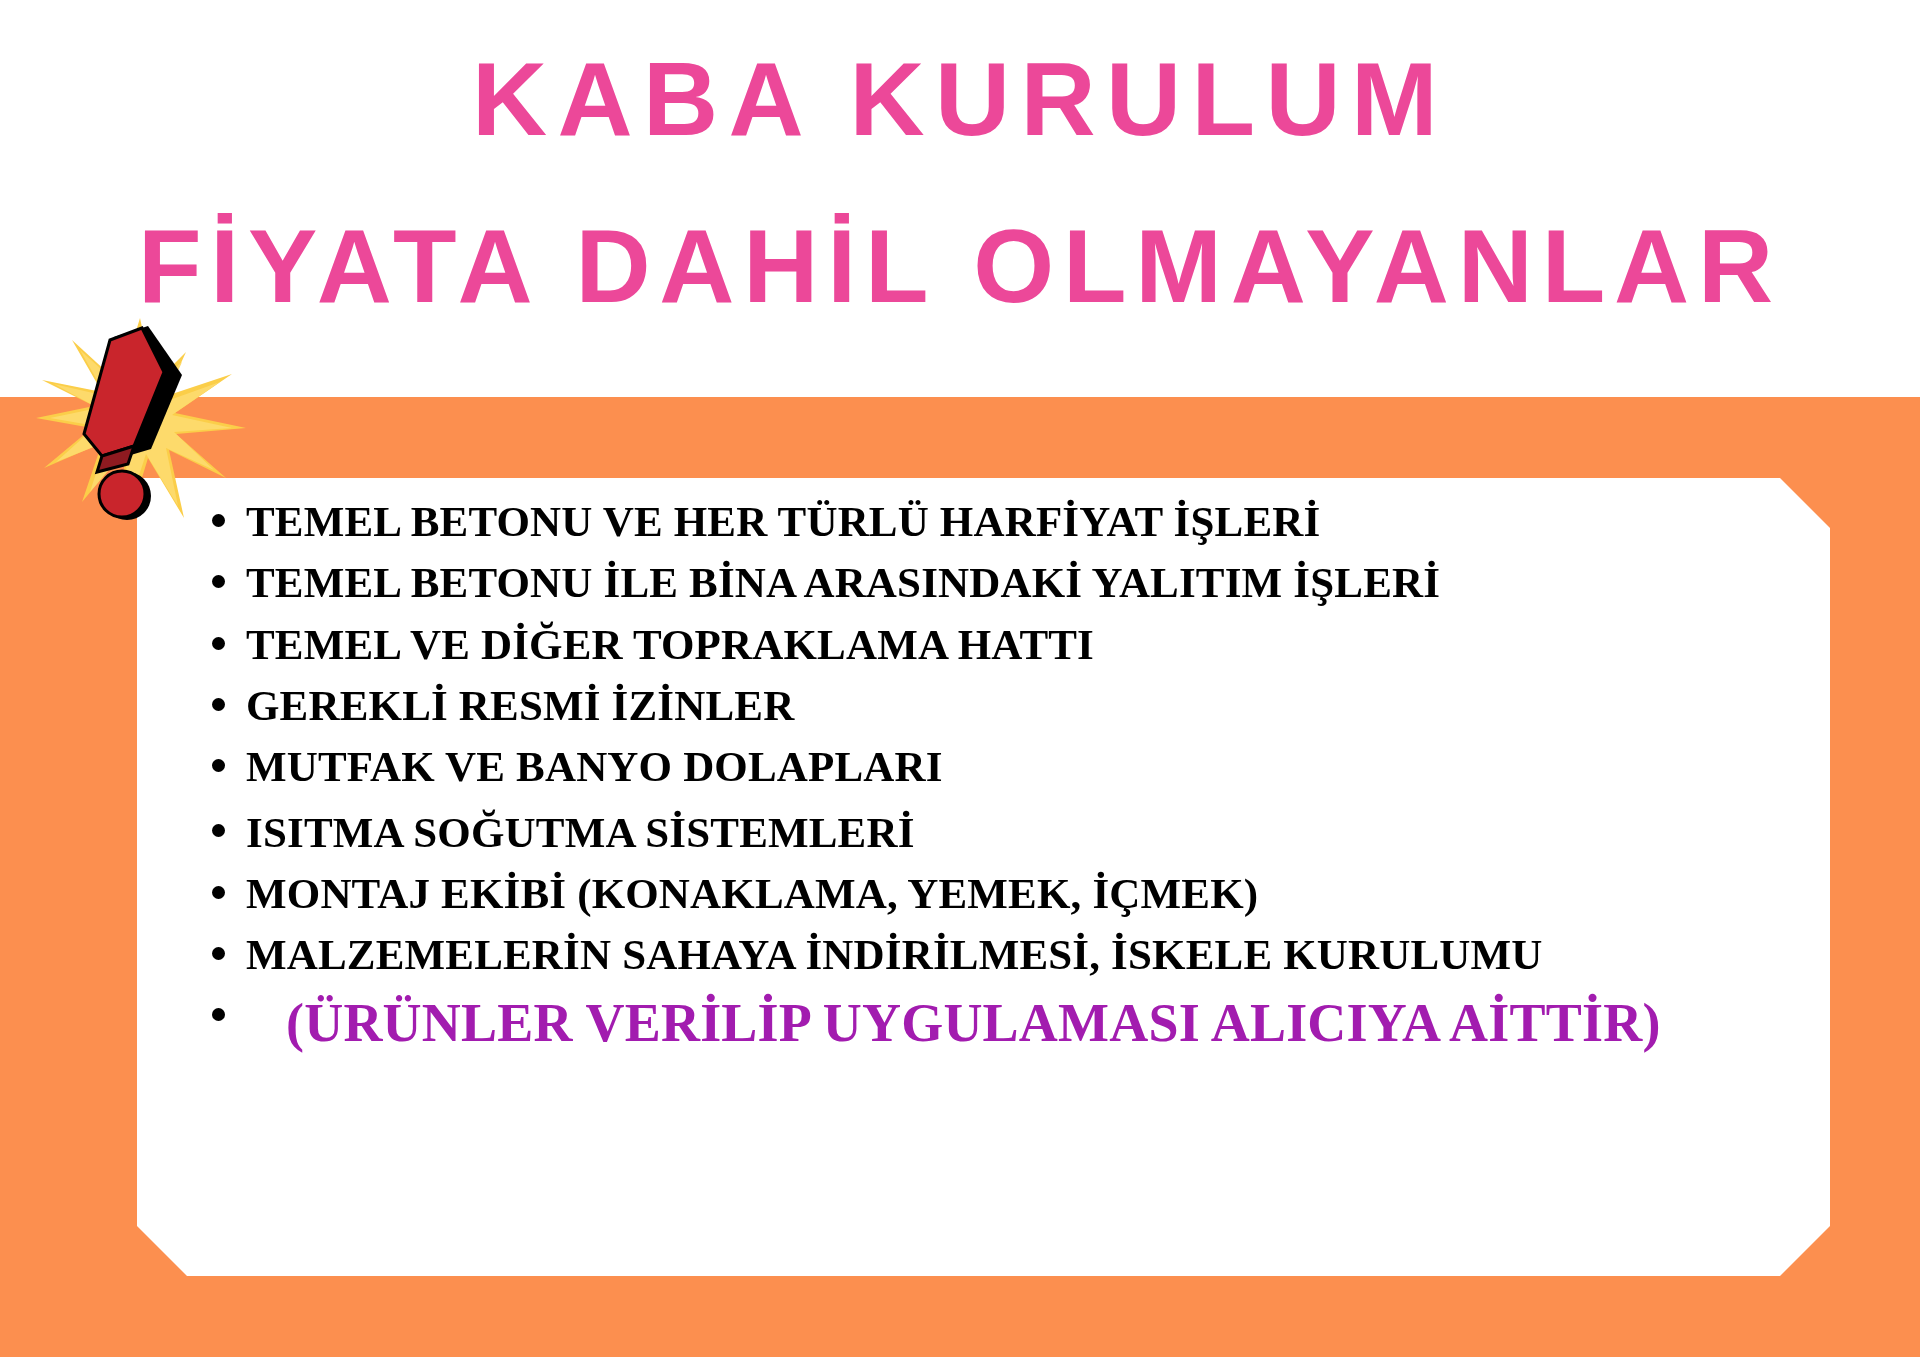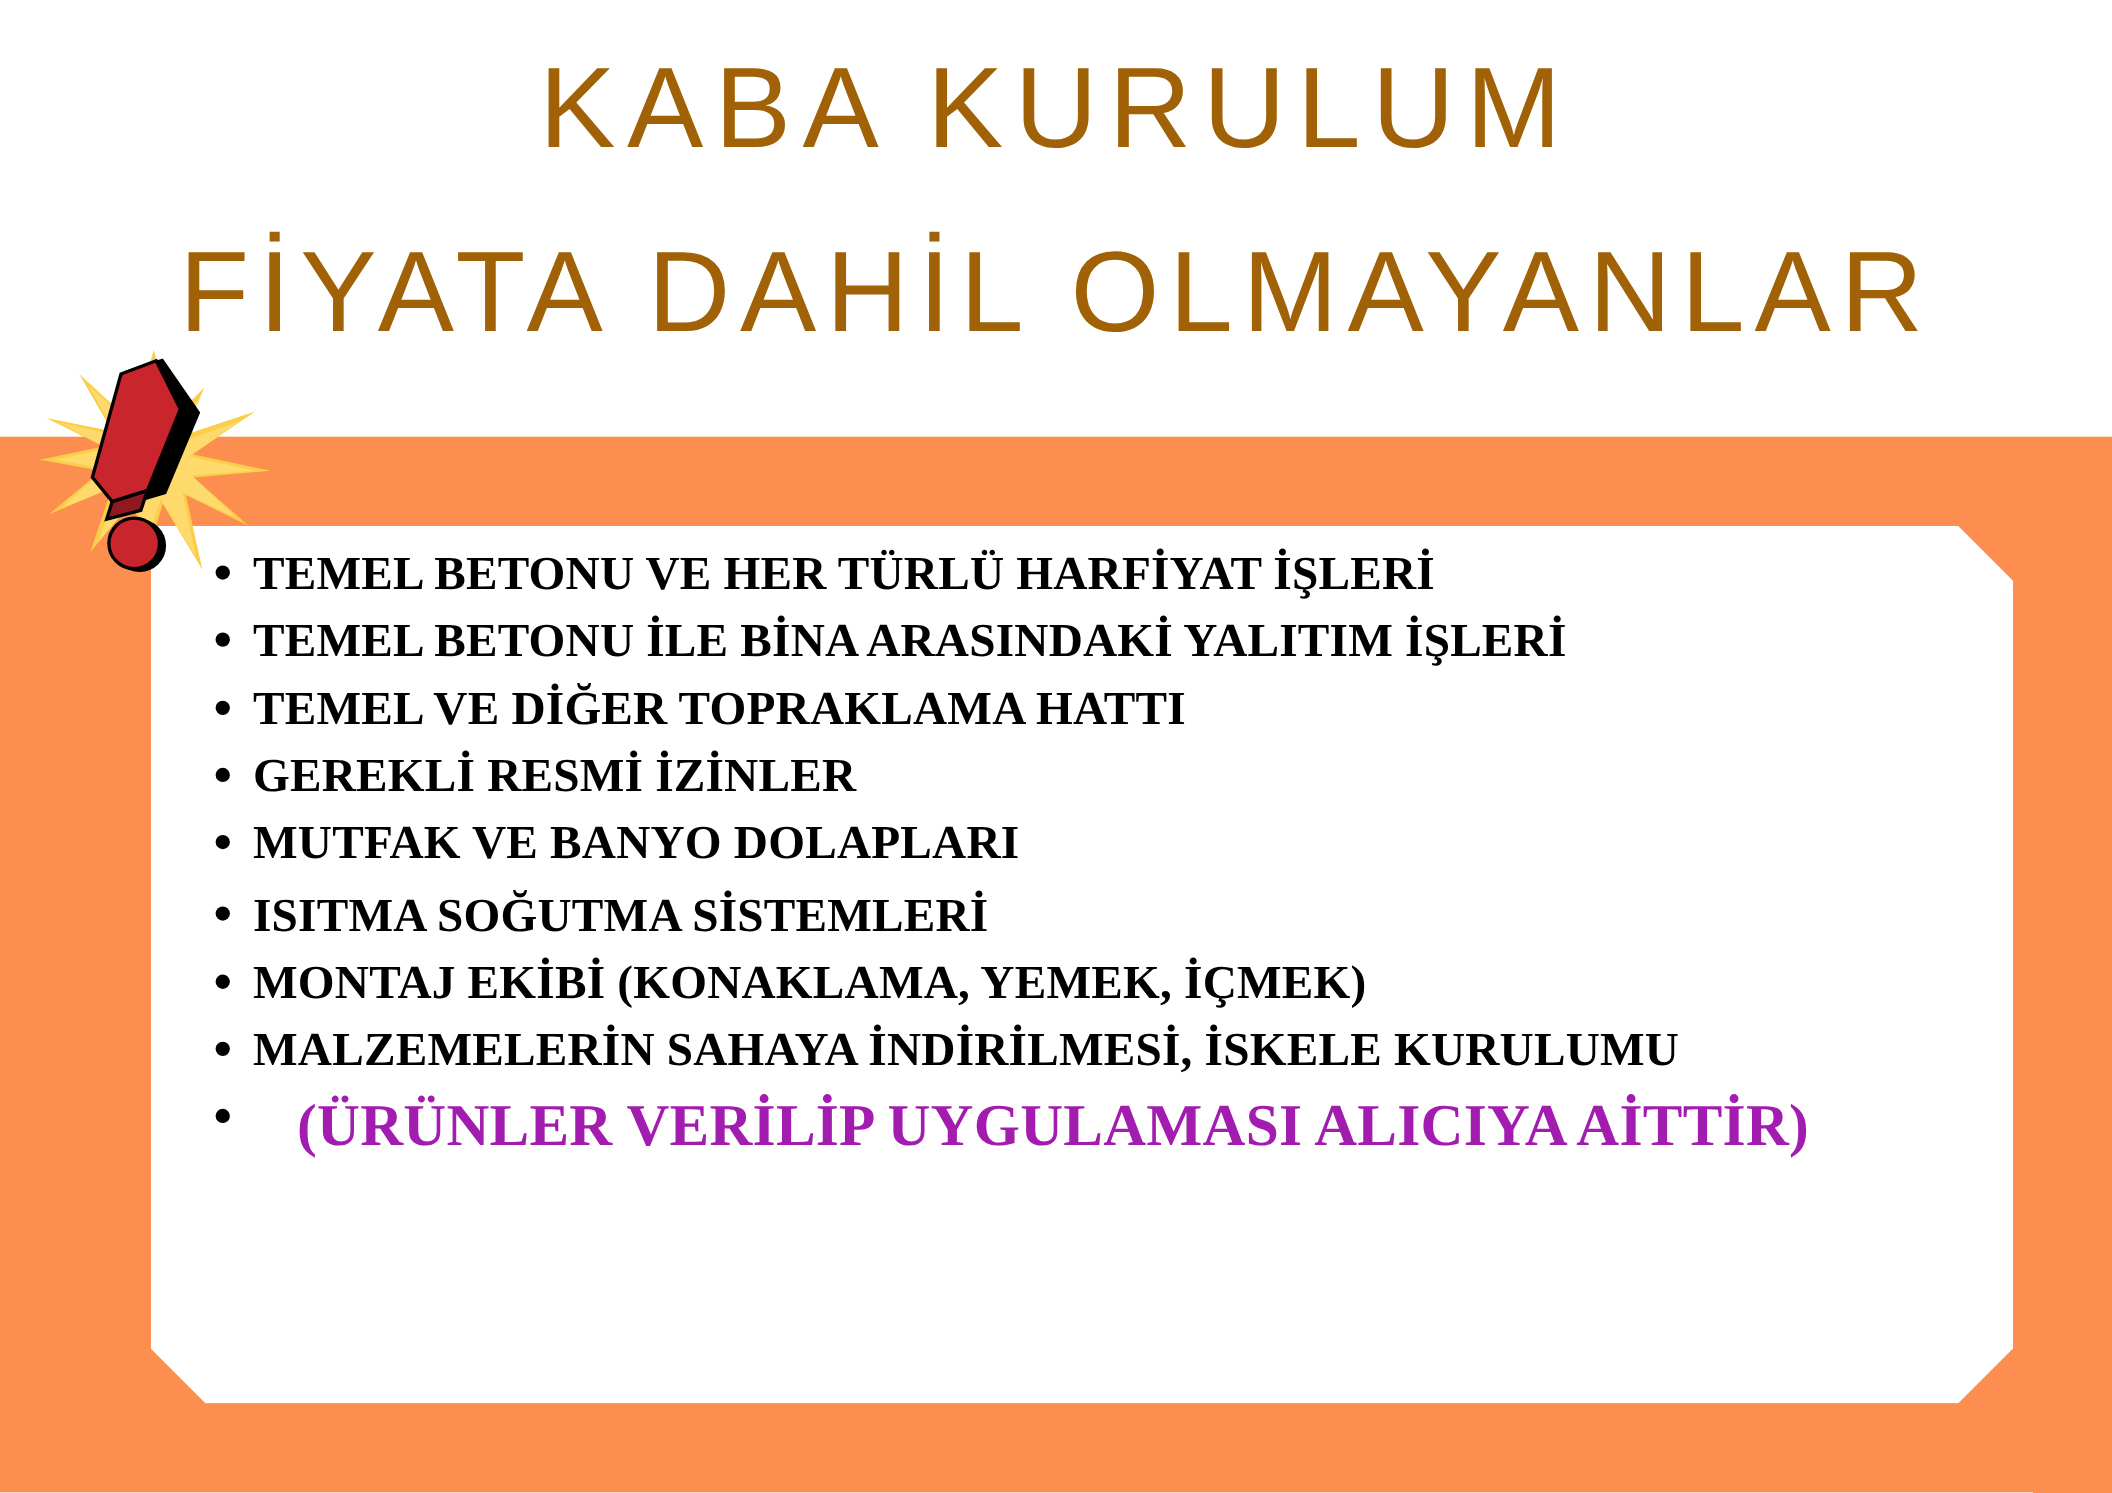--- a/index.html
+++ b/index.html
@@ -35,22 +35,22 @@
     background: #ffffff;
     display: flex;
     flex-direction: column;
     align-items: center;
     justify-content: flex-start;
     padding-top: 36px;
     box-sizing: border-box;
   }
   .title-line {
     font-family: "Liberation Sans", sans-serif;
-    font-weight: normal;
-    color: #a16207;
+    font-weight: bold;
+    color: #ec4899;
     text-align: left;
     white-space: nowrap;
     line-height: 1.22;
     letter-spacing: 0.10em;
   }
   #title-line-1 {
     font-size: 104px;
   }
   #title-line-2 {
     font-size: 104px;
@@ -90,21 +90,21 @@
         1693px 50px,
         1693px 748px,
         1643px 798px,
         50px 798px,
         0px 748px);
   }
 
   
   #bullet-list {
     position: absolute;
-    left: 190px;
+    left: 206px;
     top: 495px;
     width: 1640px;
     margin: 0;
     padding: 0;
     list-style: none;
     font-family: "Liberation Serif", serif;
   }
   .bullet-item {
     position: relative;
     display: block;

